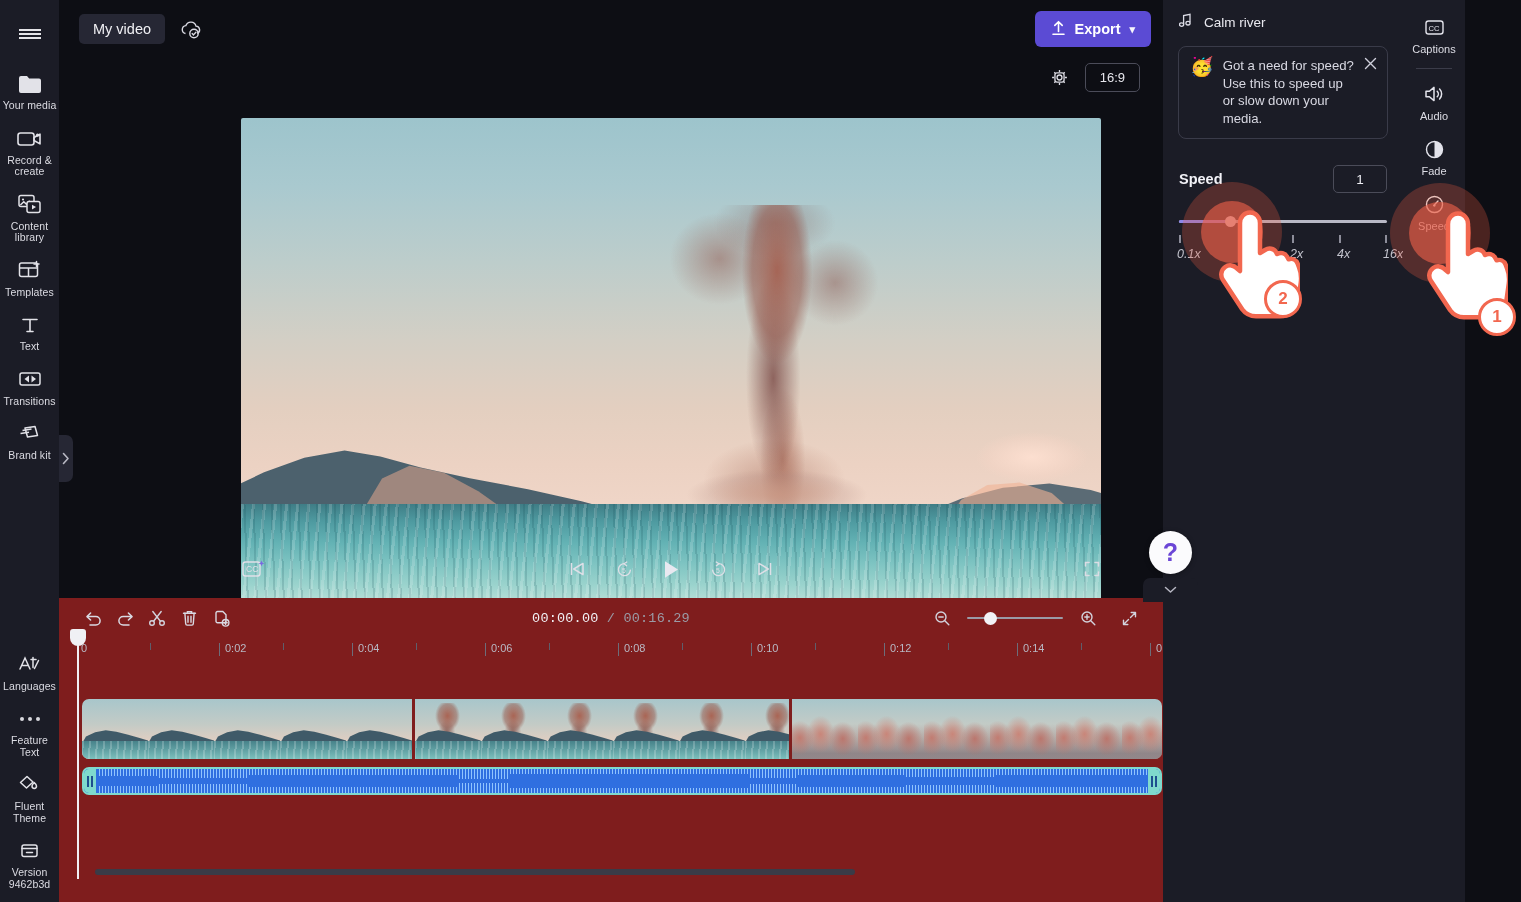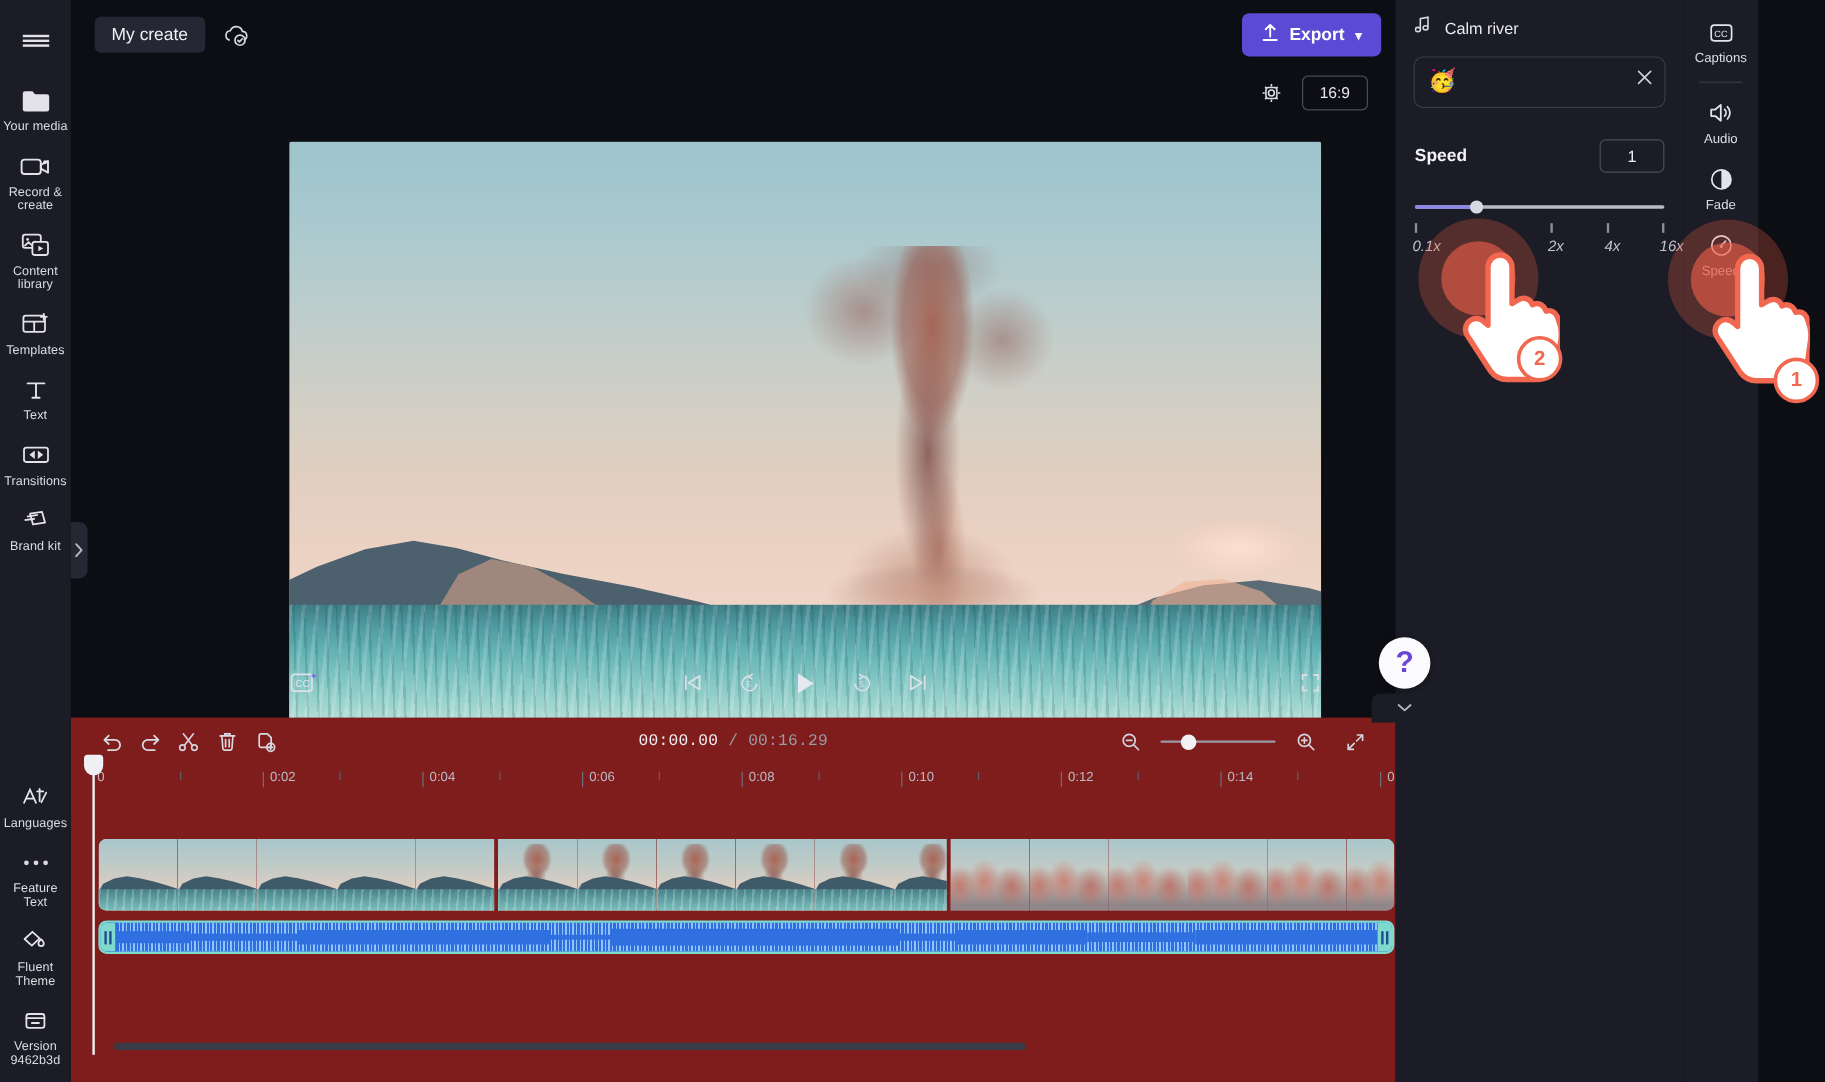--- a/index.html
+++ b/index.html
@@ -417,21 +417,21 @@
 
   <div class="rail-expand">
     <svg width="8" height="13" viewBox="0 0 8 13" fill="none" stroke="#b9b9c4" stroke-width="1.6" stroke-linecap="round" stroke-linejoin="round">
         <path d="M1.5 1.5L6 6.5 1.5 11.5"></path>
       </svg>
   </div>
 
   <div class="center">
 
     <div class="topbar">
-      <div class="vid-title">My create</div>
+      <div class="vid-title">My video</div>
       <div class="cloud-save">
         <svg width="23" height="19" viewBox="0 0 23 19" fill="none" stroke="#d9d9e2" stroke-width="1.4">
           <path d="M6.5 13.5A4 4 0 016.9 5.6 5.3 5.3 0 0117 6.1a3.7 3.7 0 011.1 7.2"></path>
           <circle cx="15" cy="13.5" r="4.2"></circle>
           <path d="M13.2 13.6l1.3 1.3 2.4-2.6" stroke-linecap="round" stroke-linejoin="round"></path>
         </svg>
       </div>
       <div class="topbar-right">
         <button class="export-btn">
           <span>
@@ -753,20 +753,21 @@
           <path d="M4.6 11.2V2.6l6.4-1.3v8"></path>
           <ellipse cx="2.6" cy="11.6" rx="2.1" ry="1.8"></ellipse>
           <ellipse cx="9" cy="10.2" rx="2.1" ry="1.8"></ellipse>
         </svg>
       </span>
       <span class="rp-title">Calm river</span>
     </div>
 
     <div class="callout">
       <span class="callout-emoji">🥳</span>
+      <span class="callout-text">Got a need for speed? Use this to speed up or slow down your media.</span>
       <span class="callout-x">
         <svg width="13" height="13" viewBox="0 0 13 13" fill="none" stroke="#cfcfdb" stroke-width="1.4" stroke-linecap="round">
           <path d="M1.5 1.5l10 10M11.5 1.5l-10 10"></path>
         </svg>
       </span>
     </div>
 
     <div class="speed-row">
       <span class="speed-label">Speed</span>
       <input class="speed-val" value="1" style="">

